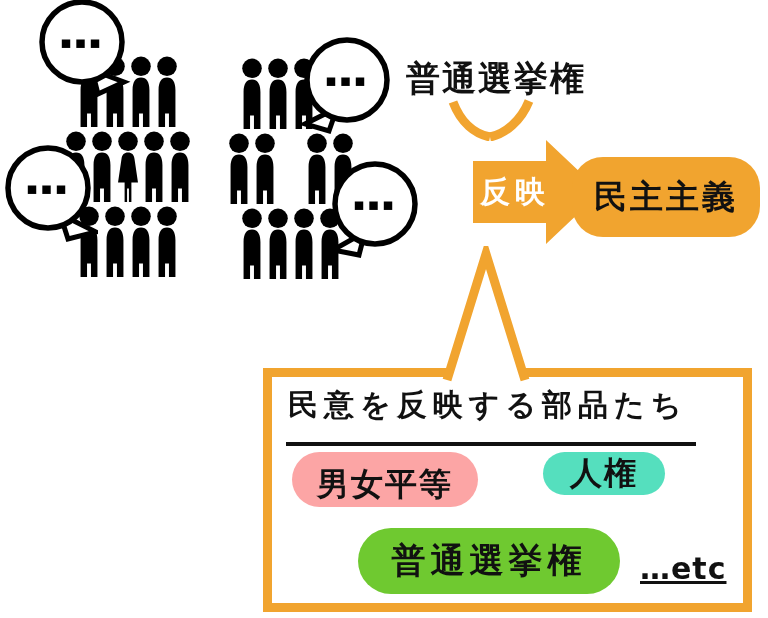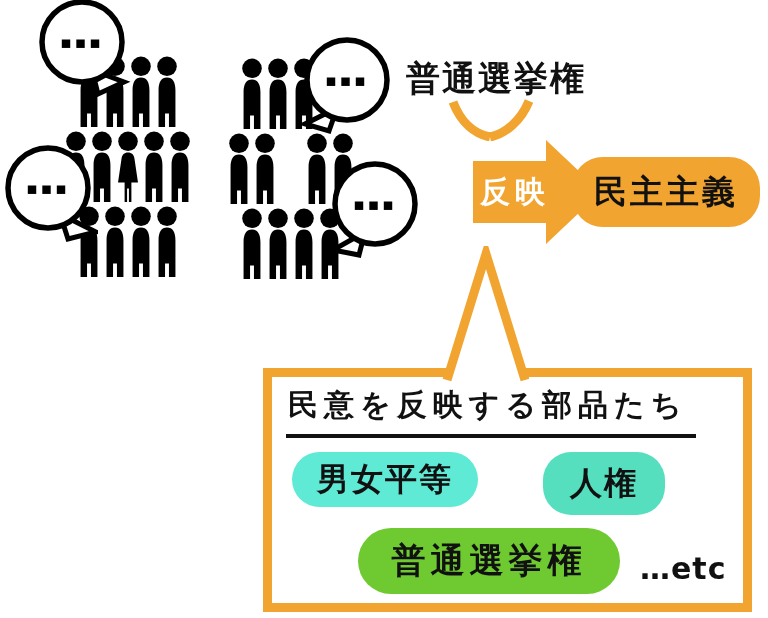--- a/index.html
+++ b/index.html
@@ -30,46 +30,46 @@
   
   .arrow-wrap{position:absolute;left:437px;top:140px;width:128px;height:105px;margin-left:36px;}
   .arrow-wrap svg{position:absolute;left:0;top:0;width:128px;height:105px;}
   .arrow-label{
     position:absolute;left:2px;top:37px;width:70px;text-align:center;
     font-size:30px;line-height:1;font-weight:800;color:#fff;letter-spacing:5px;
     text-indent:5px;white-space:nowrap;
   }
   
   .democracy{
-    position:absolute;left:572px;top:157px;width:188px;height:70px;border-radius:31px;
+    position:absolute;left:572px;top:157px;width:188px;height:80px;border-radius:31px;
     display:flex;align-items:center;justify-content:center;
     font-size:33px;font-weight:800;letter-spacing:3px;color:#111;white-space:nowrap;
   }
   
   .tent{position:absolute;left:440px;top:246px;width:92px;height:136px;z-index:3;}
   
   .box{
     position:absolute;left:263px;top:368px;width:489px;height:244px;
     box-sizing:border-box;background:#fff;z-index:1;
   }
   .box-title{
-    display:inline-block;margin:8px 0 0 14px;padding:0 8px 8px 2px;
+    display:inline-block;margin:8px 0 0 14px;padding:0 8px 16px 2px;
     font-size:30px;font-weight:800;letter-spacing:6px;white-space:nowrap;
     border-bottom:4px solid #111;
   }
   .pill{
     position:absolute;display:flex;align-items:center;justify-content:center;
     font-size:32px;font-weight:800;letter-spacing:2px;color:#111;white-space:nowrap;
   }
   .pill-blue{left:20px;top:75px;width:186px;height:55px;border-radius:28px;}
-  .pill-teal{left:271px;top:75px;width:122px;height:63px;border-radius:28px;}
+  .pill-teal{left:271px;top:75px;width:122px;height:43px;border-radius:28px;}
   .pill-green{left:86px;top:151px;width:262px;height:66px;border-radius:33px;font-size:34px;letter-spacing:5px;}
   .etc{
     position:absolute;left:368px;top:174px;
-    font-size:30px;font-weight:800;letter-spacing:1px;white-space:nowrap;
+    font-size:30px;font-weight:800;letter-spacing:1px;white-space:nowrap;text-decoration:underline;
   }
 </style>
 </head>
 <body>
 
 <svg width="0" height="0" style="position:absolute">
   <defs>
     <g id="person-male">
       <circle cx="12.5" cy="10" r="9.5" fill="#000"></circle>
       <path fill="#000" d="M12.5,21 C7,21 4.3,25.5 4.3,33 L4.3,69 L10.6,69 L10.6,56 L14.4,56 L14.4,69 L20.7,69 L20.7,33 C20.7,25.5 18,21 12.5,21 Z"></path>
@@ -220,21 +220,21 @@
     <span>民主主義</span>
   </div>
 
   <svg class="tent" viewBox="0 0 92 136">
     <path d="M7,134 L46,8 L85,134" fill="#ffffff" stroke="#F1A42F" stroke-width="9" stroke-linejoin="miter"></path>
   </svg>
 
   <div class="box" style="border:9px solid #F1A42F;">
     <span class="box-title">民意を反映する部品たち</span>
 
-    <div class="pill pill-blue" style="background: #5eead4;">
+    <div class="pill pill-blue" style="background: #fca5a5; align-items: flex-end;">
       <span>男女平等</span>
     </div>
 
     <div class="pill pill-teal" style="background: rgb(85, 223, 190);">
       <span>人権</span>
     </div>
 
     <div class="pill pill-green" style="background: rgb(111, 201, 48);">
       <span>普通選挙権</span>
     </div>

